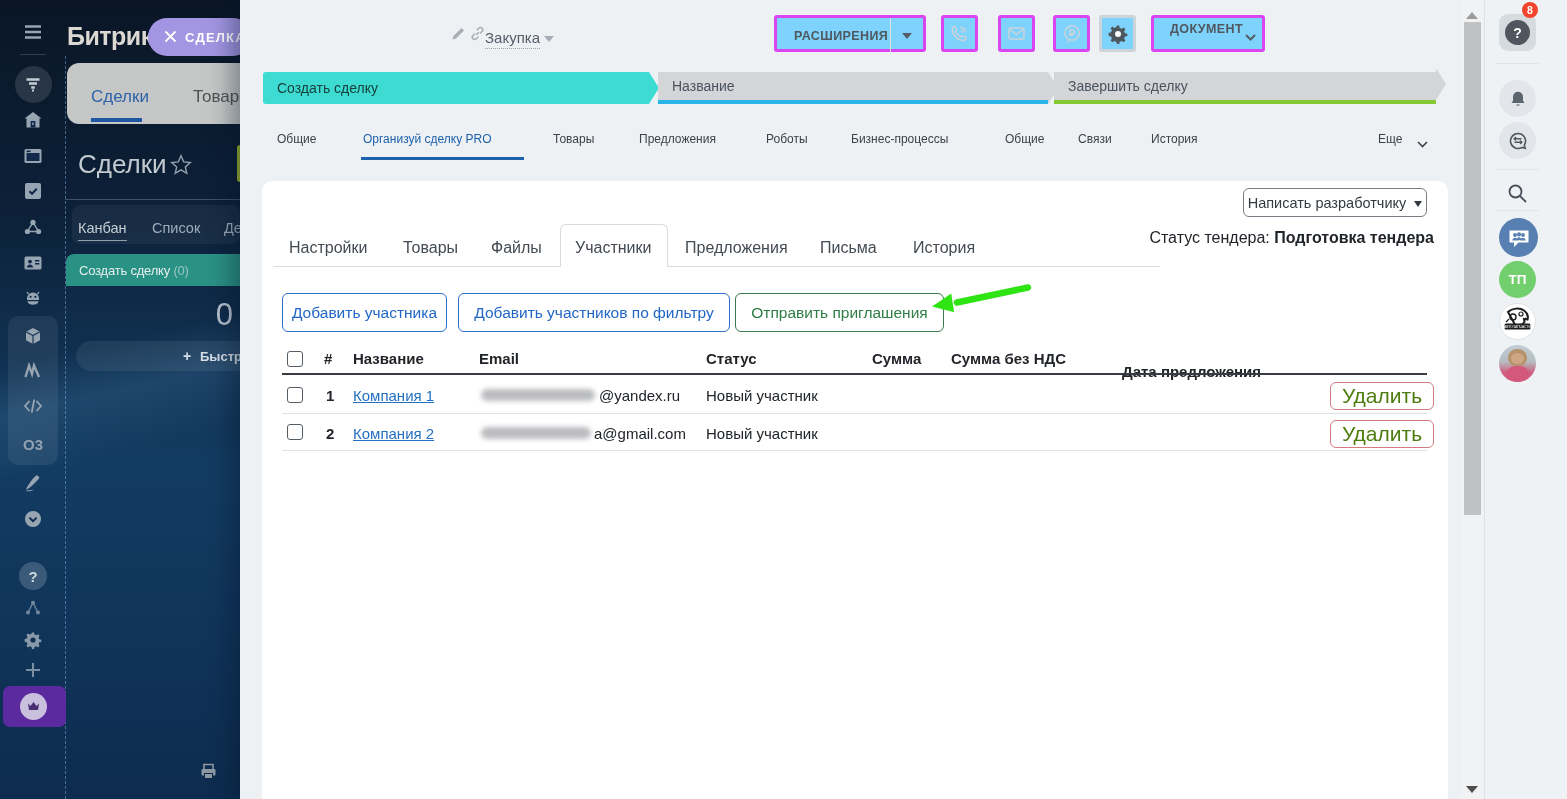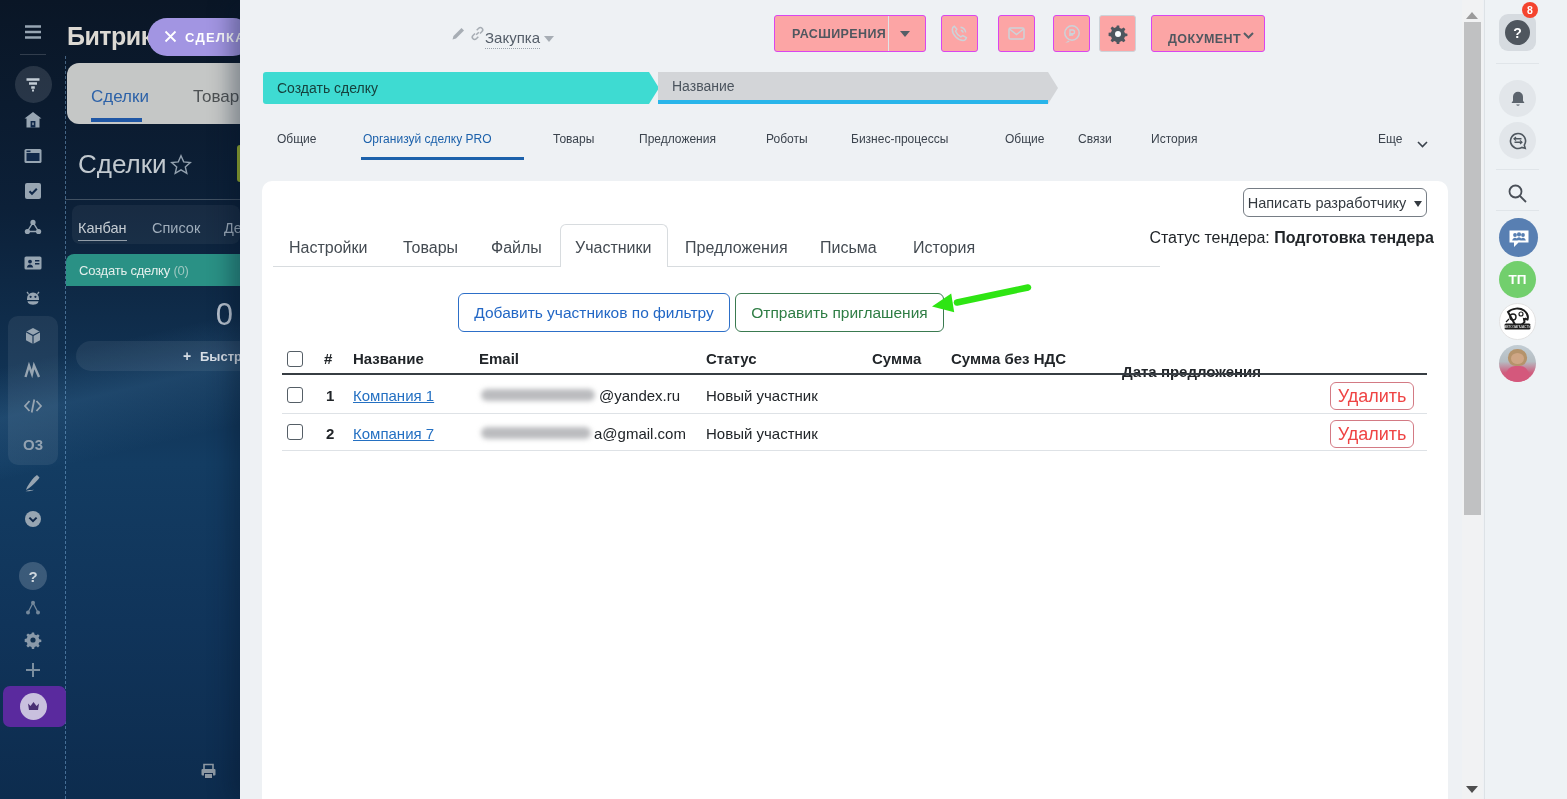--- a/index.html
+++ b/index.html
@@ -7,31 +7,31 @@
 
 #leftbg{left:0;top:0;width:240px;height:799px;background:
  linear-gradient(180deg,#0a1626 0%,#0c2038 26%,#133c62 58%,#10345a 78%,#0d2c4e 100%);}
 #beam{left:-50px;top:330px;width:440px;height:110px;transform:rotate(-13deg);background:linear-gradient(180deg,rgba(90,155,205,0) 0%,rgba(95,160,210,.17) 45%,rgba(90,155,205,0) 100%)}
 .ric{position:absolute;left:23px;width:20px;height:20px;color:#97a5b2}
 .ric svg{width:20px;height:20px}
 
 .dash{left:65px;top:56px;width:0;height:743px;border-left:1px dashed rgba(140,190,235,.45)}
 
 #ovl{left:240px;top:0;width:1222px;height:799px;background:#eef1f4;box-shadow:-10px 0 20px rgba(5,20,40,.35)}
-.tbtn{position:absolute;top:15px;height:37px;box-sizing:border-box;border:1px solid #d946ef;background:#fca5a5;border-radius:3px;color:#50575f;font-size:12.5px;font-weight:700;letter-spacing:.4px;display:flex;align-items:center;justify-content:center}
+.tbtn{position:absolute;top:15px;height:37px;box-sizing:border-box;border:3px solid #d946ef;background:#7dd3fc;border-radius:3px;color:#50575f;font-size:12.5px;font-weight:700;letter-spacing:.4px;display:flex;align-items:center;justify-content:center}
 .seg{position:absolute;top:72px;height:32px;box-sizing:border-box}
 .segtxt{position:absolute;left:14px;top:0;height:28px;display:flex;align-items:center;font-size:14px}
 .tab{position:absolute;top:132px;height:22px;font-size:12px;color:#3b434d;white-space:nowrap}
 #card{position:absolute;left:22px;top:181px;width:1186px;height:618px;background:#fff;border-radius:10px 10px 0 0}
 .itab{position:absolute;top:58px;height:20px;font-size:16px;color:#444b52;white-space:nowrap;z-index:3}
 .btn{position:absolute;top:112px;height:39px;box-sizing:border-box;border-radius:6px;background:#fff;display:flex;align-items:center;justify-content:center;font-size:15.5px;white-space:nowrap}
 .hcell{position:absolute;top:0;font-weight:700;font-size:15px;color:#212529;white-space:nowrap}
 .cell{position:absolute;font-size:15px;color:#212529;white-space:nowrap}
 .cb{position:absolute;width:14px;height:14px;border:1.5px solid #555e66;border-radius:3px;background:#fff}
-.del{position:absolute;left:1068px;width:84px;height:28px;box-sizing:border-box;border:1px solid #d37a84;border-radius:6px;color:#ef4444;font-size:18px;display:flex;align-items:center;justify-content:center}
+.del{position:absolute;left:1068px;width:104px;height:28px;box-sizing:border-box;border:1px solid #d37a84;border-radius:6px;color:#4d7c0f;font-size:21px;display:flex;align-items:center;justify-content:center}
 .blur{position:absolute;height:12px;border-radius:6px;background:#bbbcbf;filter:blur(2.5px)}
 
 #sbtrack{left:1462px;top:0;width:21px;height:799px;background:#f1f2f3}
 #sbthumb{left:1464px;top:22px;width:17px;height:493px;background:#c0c1c2}
 #rside{left:1484px;top:0;width:83px;height:799px;background:#eef2f5;border-left:1px solid #dde2e6}
 .rcirc{position:absolute;left:1499px;width:37px;height:37px;border-radius:50%;display:flex;align-items:center;justify-content:center}
 </style></head><body>
 <div id="app">
 <div id="leftbg" class="abs"></div>
 <div id="beam" class="abs"></div>
@@ -220,32 +220,36 @@
           <path d="M8 12V6h2.6a1.9 1.9 0 0 1 0 3.8H7.2M7.2 11h4" stroke="#ccd3d9" stroke-width="1.4" fill="none"></path>
         </svg>
       </div>
 <div class="tbtn" style="left:859px;width:37px;border-color:#ccd3d9">
         <svg width="20" height="20" viewBox="0 0 20 20">
           <path d="M8.8 1.5h2.4l.4 2.4 2.1.9 2-1.3 1.7 1.7-1.3 2 .9 2.1 2.4.4v2.4l-2.4.4-.9 2.1 1.3 2-1.7 1.7-2-1.3-2.1.9-.4 2.4H8.8l-.4-2.4-2.1-.9-2 1.3-1.7-1.7 1.3-2-.9-2.1-2.4-.4V8.8l2.4-.4.9-2.1-1.3-2 1.7-1.7 2 1.3 2.1-.9z" fill="#4e565e"></path>
           <circle cx="10" cy="10" r="3" fill="#fbfcfd"></circle>
         </svg>
       </div>
 <div class="tbtn" style="left:911px;width:114px">
-  <span style="position:absolute;left:16px;top:16px">ДОКУМЕНТ</span>
+  <span style="position:absolute;left:16px;top:4px">ДОКУМЕНТ</span>
   <svg style="position:absolute;left:90px;top:13px" width="13" height="13" viewBox="0 0 13 13">
           <path d="M2 4l4.5 4.5L11 4" stroke="#565e66" stroke-width="2" fill="none"></path>
         </svg>
 </div>
 <div class="seg" style="left:23px;width:386px;background:#3edbd2;border-radius:3px 0 0 3px">
   <div class="segtxt" style="color:#16413d;height:32px">Создать сделку</div>
   <div style="position:absolute;right:-10px;top:0;width:0;height:0;border-top:16px solid transparent;border-bottom:16px solid transparent;border-left:10px solid #3edbd2"></div>
 </div>
 <div class="seg" style="left:418px;width:390px;background:#d3d5d8;border-bottom:4px solid #29b5ea">
   <div class="segtxt" style="color:#4b545e">Название</div>
   <div style="position:absolute;right:-10px;top:0;width:0;height:0;border-top:16px solid transparent;border-bottom:16px solid transparent;border-left:10px solid #d3d5d8"></div>
+</div>
+<div class="seg" style="left:814px;width:382px;background:#d3d5d8;border-bottom:4px solid #85ca33">
+  <div class="segtxt" style="color:#4b545e">Завершить сделку</div>
+  <div style="position:absolute;right:-10px;top:-4px;width:0;height:0;border-top:16px solid transparent;border-bottom:16px solid transparent;border-left:10px solid #d3d5d8"></div>
 </div>
 <div class="tab" style="left:37px">Общие</div>
 <div class="tab" style="left:123px;color:#1c61ab">Организуй сделку PRO</div>
 <div class="abs" style="left:121px;top:157px;width:163px;height:3px;background:#1c61ab"></div>
 <div class="tab" style="left:313px">Товары</div>
 <div class="tab" style="left:399px">Предложения</div>
 <div class="tab" style="left:526px">Роботы</div>
 <div class="tab" style="left:611px">Бизнес-процессы</div>
 <div class="tab" style="left:765px">Общие</div>
 <div class="tab" style="left:838px">Связи</div>
@@ -259,20 +263,21 @@
 <div class="abs" style="right:14px;top:48px;font-size:16px;color:#212529;white-space:nowrap">Статус тендера: <b>Подготовка тендера</b></div>
 <div class="abs" style="left:11px;top:85px;width:887px;height:1px;background:#d8dcdf;z-index:1"></div>
 <div class="abs" style="left:298px;top:43px;width:108px;height:43px;box-sizing:border-box;border:1px solid #d8dcdf;border-bottom:none;border-radius:6px 6px 0 0;background:#fff;z-index:2"></div>
 <div class="itab" style="left:27px">Настройки</div>
 <div class="itab" style="left:141px">Товары</div>
 <div class="itab" style="left:229px">Файлы</div>
 <div class="itab" style="left:313px">Участники</div>
 <div class="itab" style="left:423px">Предложения</div>
 <div class="itab" style="left:558px">Письма</div>
 <div class="itab" style="left:651px">История</div>
+<div class="btn" style="left:20px;width:165px;border:1px solid #2d6fc8;color:#2267c5">Добавить участника</div>
 <div class="btn" style="left:473px;width:209px;border:1px solid #3a7a50;color:#2e7d44">Отправить приглашения</div>
 <div class="btn" style="left:196px;width:272px;border:1px solid #2d6fc8;color:#2267c5">Добавить участников по фильтру</div>
 <svg class="abs" style="left:668px;top:96px;z-index:4" width="110" height="50" viewBox="0 0 110 50">
           <path d="M98 10.5 27 25.5" stroke="#2ee513" stroke-width="6.5" stroke-linecap="round" fill="none"></path>
           <path d="M2 29.5 21.2 16.5 24.2 35.3z" fill="#2ee513"></path>
         </svg>
 <div class="cb" style="left:25px;top:170px"></div>
 <div class="hcell" style="left:62px;top:169px">#</div>
 <div class="hcell" style="left:91px;top:169px">Название</div>
 <div class="hcell" style="left:217px;top:169px">Email</div>
@@ -284,21 +289,21 @@
 <div class="cb" style="left:25px;top:206px"></div>
 <div class="cell" style="left:64px;top:206px;font-weight:700">1</div>
 <div class="cell" style="left:91px;top:206px"><a style="color:#2470c2;text-decoration:underline">Компания 1</a></div>
 <div class="blur" style="left:219px;top:208px;width:114px"></div>
 <div class="cell" style="left:337px;top:206px">@yandex.ru</div>
 <div class="cell" style="left:444px;top:206px">Новый участник</div>
 <div class="del" style="top:201px">Удалить</div>
 <div class="abs" style="left:20px;top:232px;width:1145px;height:1px;background:#dee2e6"></div>
 <div class="cb" style="left:25px;top:243px"></div>
 <div class="cell" style="left:64px;top:244px;font-weight:700">2</div>
-<div class="cell" style="left:91px;top:244px"><a style="color:#2470c2;text-decoration:underline">Компания 7</a></div>
+<div class="cell" style="left:91px;top:244px"><a style="color:#2470c2;text-decoration:underline">Компания 2</a></div>
 <div class="blur" style="left:219px;top:246px;width:110px"></div>
 <div class="cell" style="left:332px;top:244px">а@gmail.com</div>
 <div class="cell" style="left:444px;top:244px">Новый участник</div>
 <div class="del" style="top:239px">Удалить</div>
 <div class="abs" style="left:20px;top:269px;width:1145px;height:1px;background:#dee2e6"></div>
 </div>
 </div>
 <div id="sbtrack" class="abs"></div>
 <div id="sbthumb" class="abs"></div>
 <div class="abs" style="left:1466px;top:6px;width:0;height:0;border:6.5px solid transparent;border-bottom:7px solid #9b9b9b"></div>

